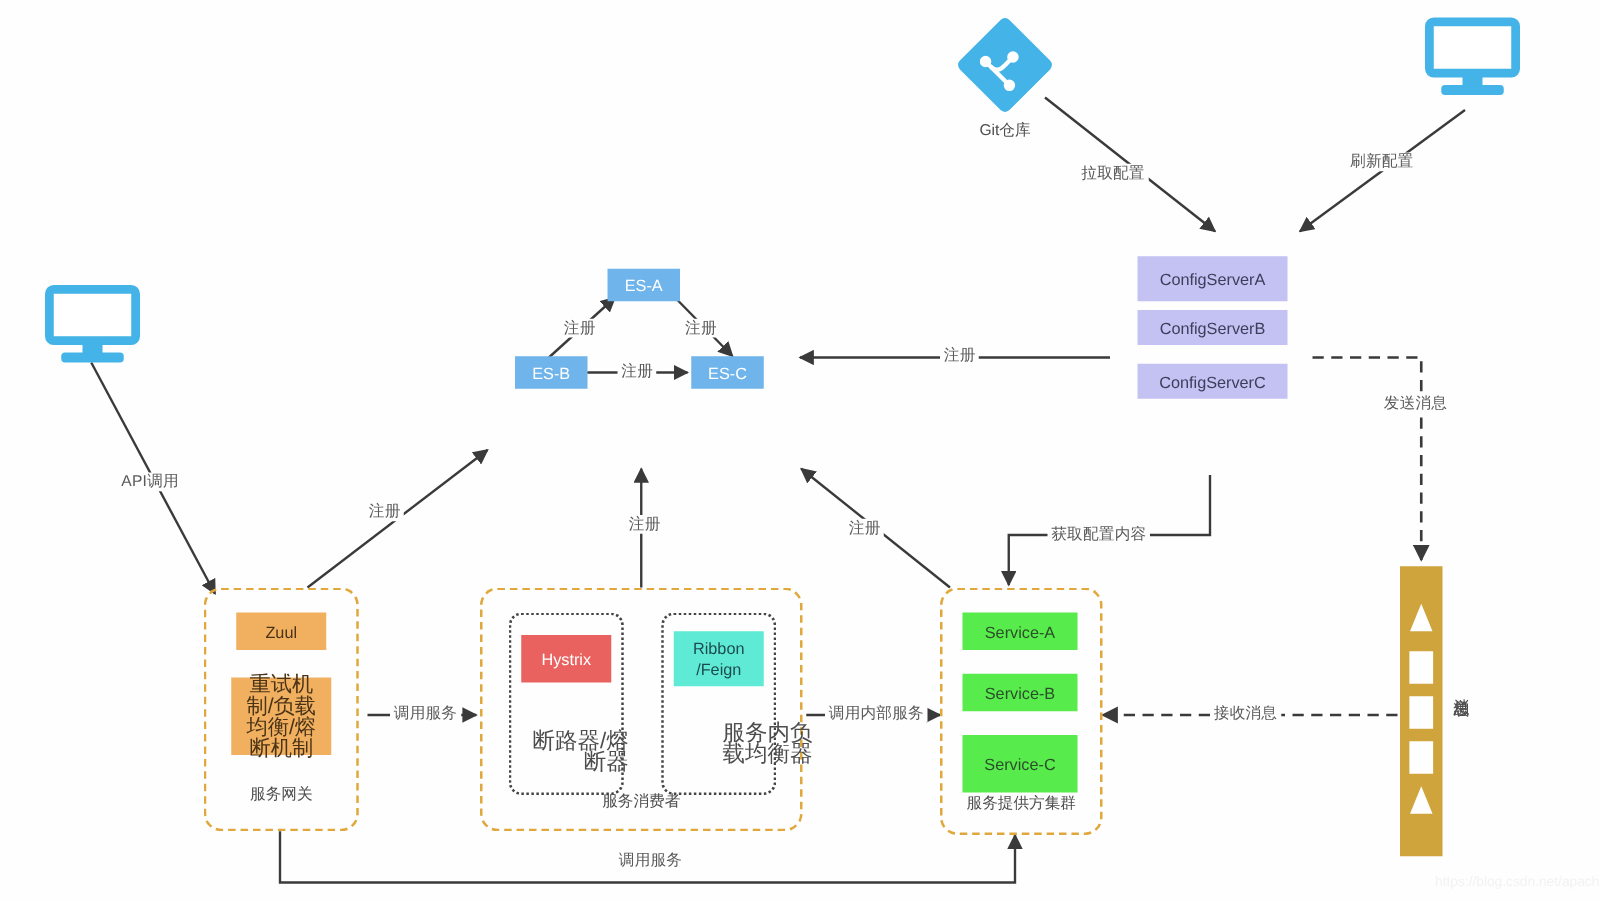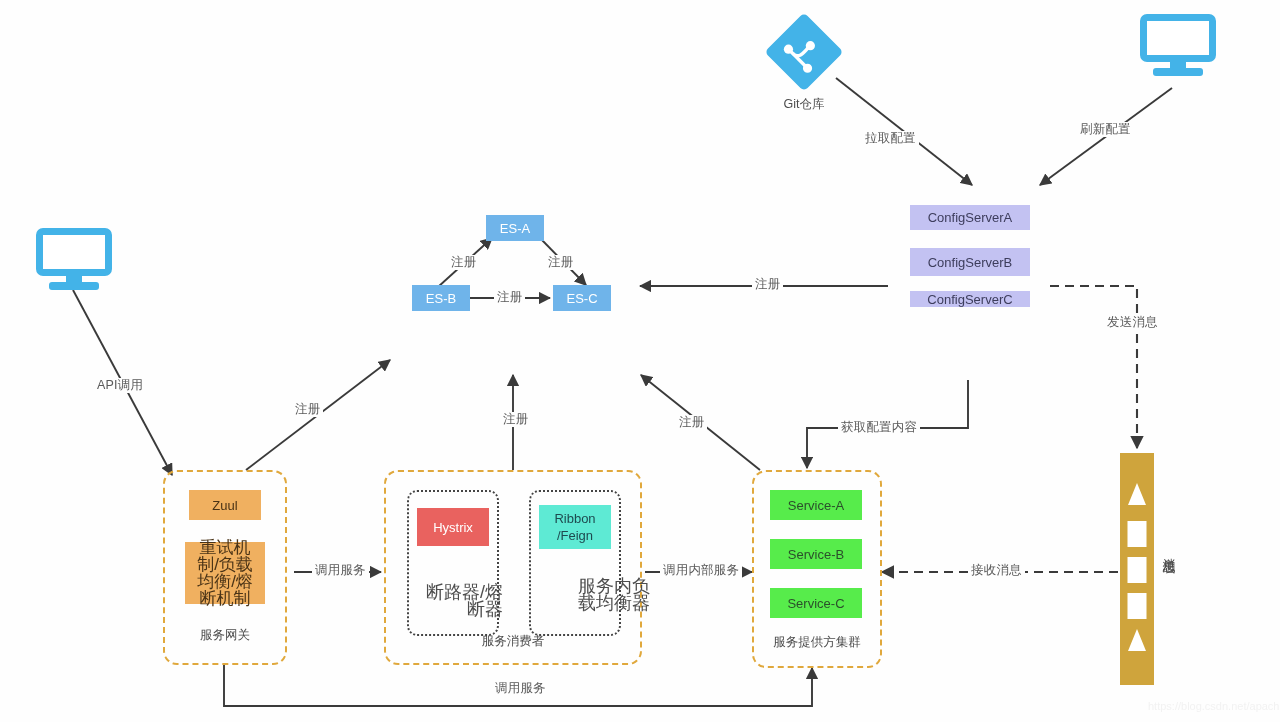--- a/index.html
+++ b/index.html
@@ -237,23 +237,23 @@
         <path d="M 31 33 C 31 42, 40 40, 46 40" stroke-width="3.4" fill="none"></path>
       </g>
     </svg>
     <div class="icon-label" style="top:84px;">Git仓库</div>
   </div>
 
   <div class="node es" style="left:486px;top:215px;width:58px;height:26px;">ES-A</div>
   <div class="node es" style="left:412px;top:285px;width:58px;height:26px;">ES-B</div>
   <div class="node es" style="left:553px;top:285px;width:58px;height:26px;">ES-C</div>
 
-  <div class="node cfg" style="left:910px;top:205px;width:120px;height:25px;">ConfigServerA</div>
+  <div class="node cfg" style="left:910px;top:205px;width:120px;height:36px;">ConfigServerA</div>
   <div class="node cfg" style="left:910px;top:248px;width:120px;height:28px;">ConfigServerB</div>
-  <div class="node cfg" style="left:910px;top:291px;width:120px;height:16px;">ConfigServerC</div>
+  <div class="node cfg" style="left:910px;top:291px;width:120px;height:28px;">ConfigServerC</div>
 
   <div class="group" style="left:163px;top:470px;width:124px;height:195px;">
     <div class="group-label" style="top:155px;">服务网关</div>
   </div>
   <div class="node zuul" style="left:189px;top:490px;width:72px;height:30px;">Zuul</div>
   <div class="node gwtext" style="left:185px;top:542px;width:80px;height:62px;padding:2px 5px;">重试机制/负载均衡/熔断机制</div>
 
   <div class="group" style="left:384px;top:470px;width:258px;height:195px;">
     <div class="group-label" style="top:161px;">服务消费者</div>
   </div>
@@ -269,21 +269,21 @@
   <div class="node ribbon" style="left:539px;top:505px;width:72px;height:44px;flex-direction:column;">
     <span>Ribbon</span>
     <span>/Feign</span>
   </div>
 
   <div class="group" style="left:752px;top:470px;width:130px;height:198px;">
     <div class="group-label" style="top:162px;">服务提供方集群</div>
   </div>
   <div class="node svc" style="left:770px;top:490px;width:92px;height:30px;">Service-A</div>
   <div class="node svc" style="left:770px;top:539px;width:92px;height:30px;">Service-B</div>
-  <div class="node svc" style="left:770px;top:588px;width:92px;height:30px;">Service-C</div>
+  <div class="node svc" style="left:770px;top:588px;width:92px;height:46px;">Service-C</div>
 
   <div class="bus" style="left:1120px;top:453px;width:34px;height:232px;">
     <div class="tri" style="top:30px;border-left:9px solid transparent;border-right:9px solid transparent;border-bottom:22px solid #ffffff;"></div>
     <div class="cell" style="top:68px;width:19px;height:26px;"></div>
     <div class="cell" style="top:104px;width:19px;height:26px;"></div>
     <div class="cell" style="top:140px;width:19px;height:26px;"></div>
     <div class="tri" style="top:176px;border-left:9px solid transparent;border-right:9px solid transparent;border-bottom:22px solid #ffffff;"></div>
   </div>
   <div class="bus-label" style="left:1160px;top:548px;">消息总线</div>
 

